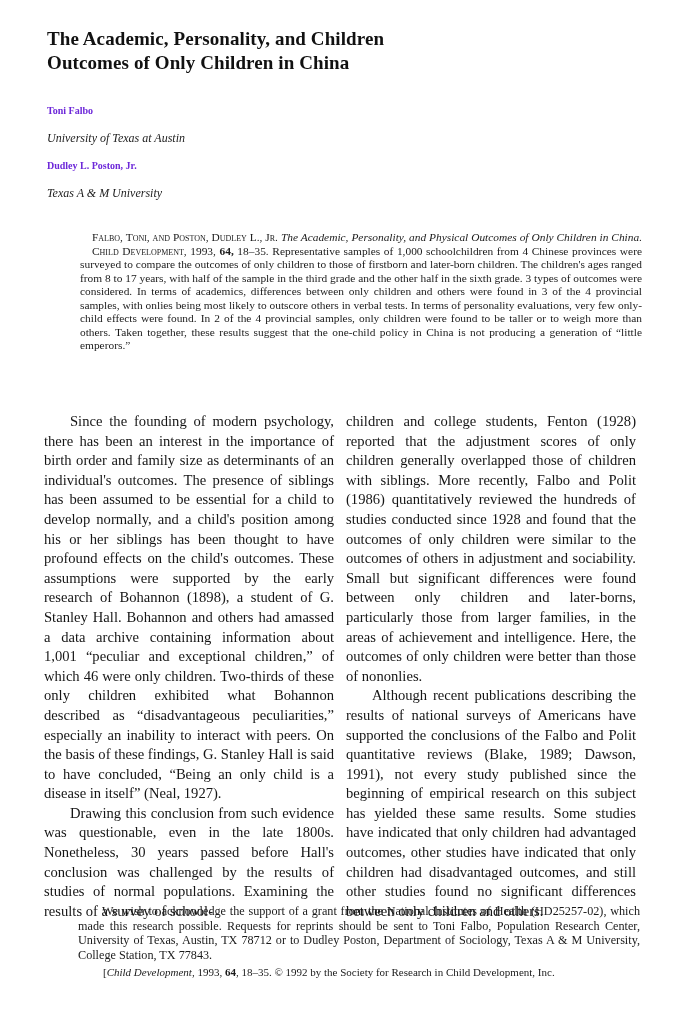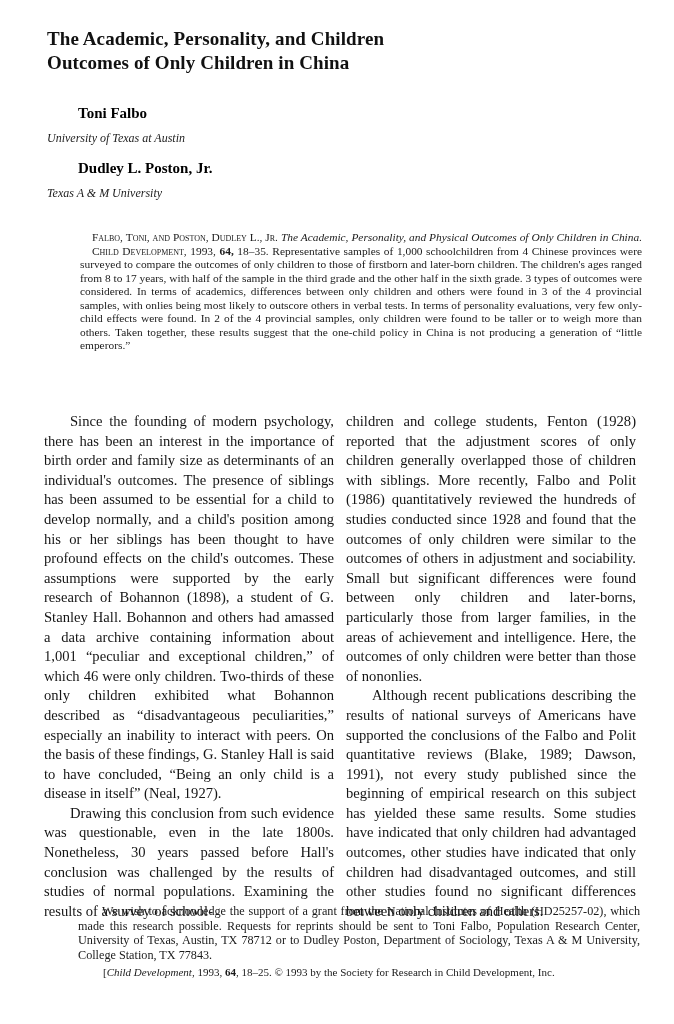--- a/index.html
+++ b/index.html
@@ -1,20 +1,20 @@
 <!DOCTYPE html>
 <html><head>
 <meta charset="utf-8">
 <style>
   html, body { margin: 0; padding: 0; background: #ffffff; }
   body { width: 674px; height: 1024px; position: relative; overflow: hidden; color: #1a1a1a;
          font-family: "Liberation Serif", "DejaVu Serif", serif; }
   .title { position: absolute; left: 47px; top: 27px; width: 560px; font-size: 19px; font-weight: bold;
            line-height: 24px; color: #111; letter-spacing: 0.1px; }
-  .author { position: absolute; left: 47px; font-size: 15px; font-weight: bold; color: #000000; margin-left: 31px; }
+  .author { position: absolute; left: 47px; font-size: 10px; font-weight: bold; color: #6d28d9; }
   .affil { position: absolute; left: 47px; font-size: 12px; font-style: italic; color: #222; }
   .abstract { position: absolute; left: 80px; top: 231px; width: 562px; font-size: 11.4px; line-height: 13.5px;
               text-align: justify; color: #1a1a1a; }
   .sc { font-variant: small-caps; margin-left: 12px; }
   .it { font-style: italic; }
   .bd { font-weight: bold; }
   .col { position: absolute; top: 412px; width: 290px; font-size: 14.6px; line-height: 19.6px;
          text-align: justify; hyphens: manual; color: #151515; }
   .col.left { left: 44px; }
   .col.right { left: 346px; }
@@ -57,14 +57,14 @@
 <div class="col right">
   <p class="cont">children and college students, Fenton (1928) reported that the adjustment scores of only children generally overlapped those of children with siblings. More recently, Falbo and Polit (1986) quantitatively reviewed the hundreds of studies conducted since 1928 and found that the outcomes of only children were similar to the outcomes of others in adjustment and sociability. Small but significant differences were found between only children and later-borns, particularly those from larger families, in the areas of achievement and intelligence. Here, the outcomes of only children were better than those of nononlies.</p>
   <p>Although recent publications describing the results of national surveys of Americans have supported the conclusions of the Falbo and Polit quantitative reviews (Blake, 1989; Dawson, 1991), not every study published since the beginning of empirical research on this subject has yielded these same results. Some studies have indicated that only children had advantaged outcomes, other studies have indicated that only children had disadvantaged outcomes, and still other studies found no significant differences between only children and others.</p>
 </div>
 
 <div class="footnote">
   <p>We wish to acknowledge the support of a grant from the National Institutes of Health (HD25257-02), which made this research possible. Requests for reprints should be sent to Toni Falbo, Population Research Center, University of Texas, Austin, TX 78712 or to Dudley Poston, Department of Sociology, Texas A &amp; M University, College Station, TX 77843.</p>
 </div>
 
 <div class="citation">
-  <div><span>[</span><span class="it">Child Development</span><span>, 1993, </span><span class="bd">64</span><span>, 18–25. © 1993 by the Society for Research in Child Development, Inc.</span></div>
+  <div><span>[</span><span class="it">Child Development</span><span>, 1993, </span><span class="bd">64</span><span>, 18–35. © 1992 by the Society for Research in Child Development, Inc.</span></div>
 </div>
 
 </body></html>

